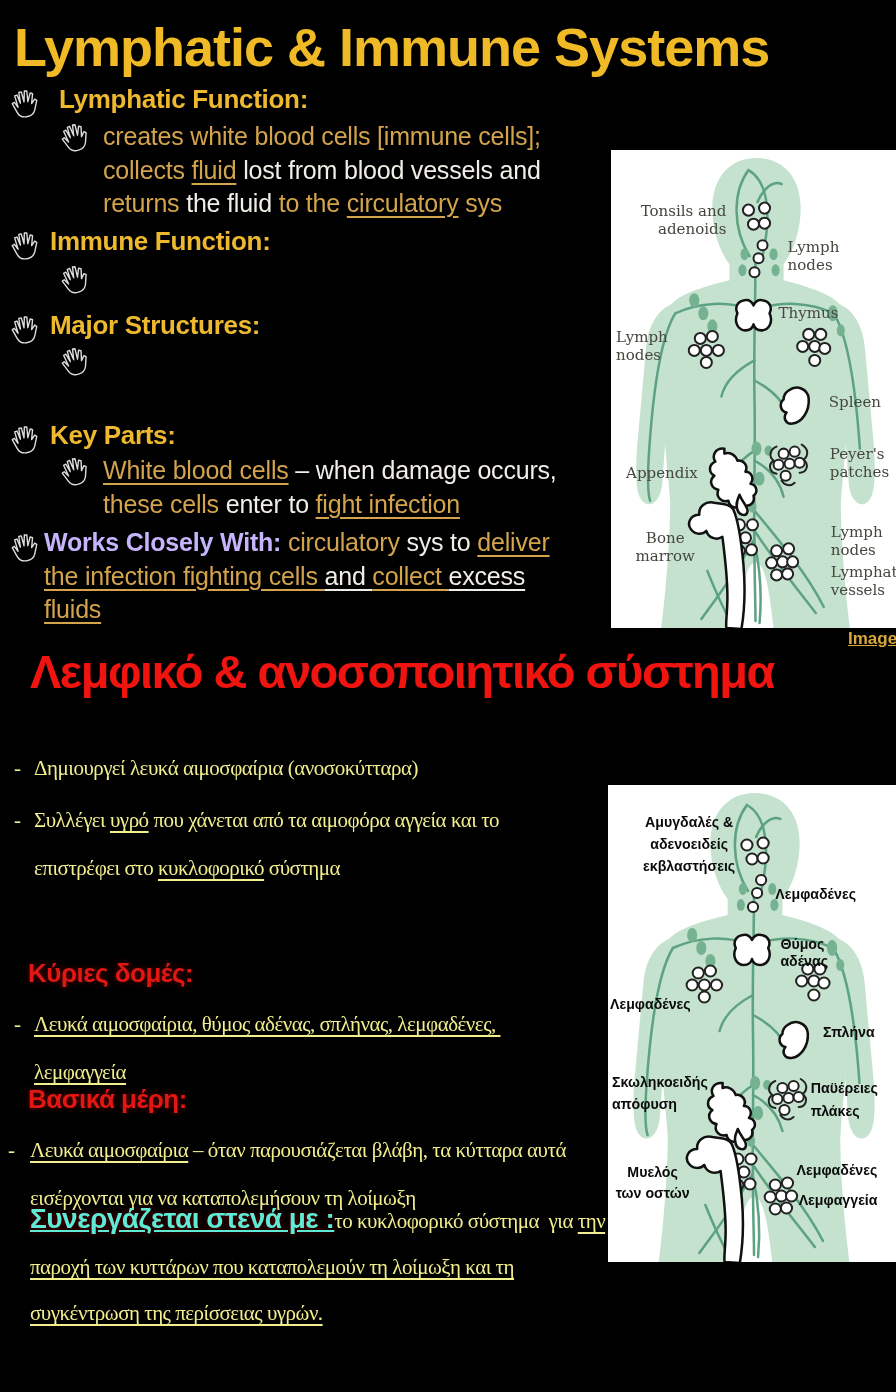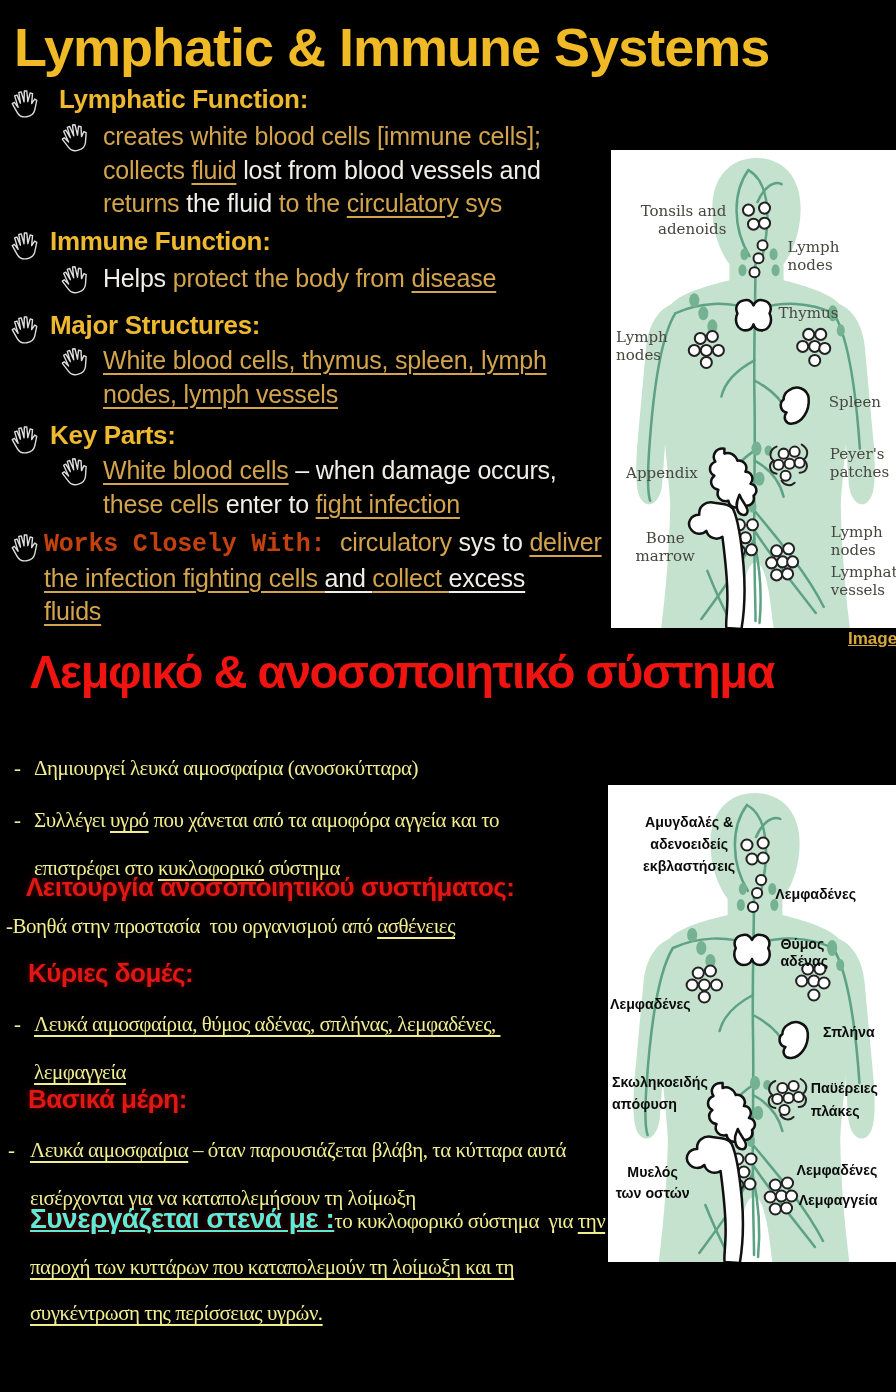--- a/index.html
+++ b/index.html
@@ -6,21 +6,21 @@
   #canvas{position:relative;width:896px;height:1392px;background:#000;overflow:hidden;
           font-family:"Liberation Sans",sans-serif;}
   .abs{position:absolute;}
   
   .en-title{font-size:54px;font-weight:bold;color:#efba25;letter-spacing:-1px;white-space:nowrap;}
   .en-head{font-size:26px;font-weight:bold;color:#eeb92f;letter-spacing:-0.3px;white-space:nowrap;}
   .en-body{font-size:25px;line-height:33.5px;letter-spacing:-0.2px;white-space:pre-wrap;}
   .gold{color:#d3a44c;}
   .white{color:#f1eee7;}
   .u{text-decoration:underline;text-underline-offset:4px;text-decoration-thickness:2px;}
-  .en-bold{font-weight:bold;color:#c2410c;font-family:Liberation Mono, monospace;}
+  .en-bold{font-weight:bold;color:#c4b5fd;}
   .hand{position:absolute;width:32px;height:32px;}
   .credit{font-size:17px;font-weight:bold;color:#d8a83c;text-decoration:underline;}
   
   .gr-title{font-size:47px;font-weight:bold;color:#ef1410;letter-spacing:-1.5px;white-space:nowrap;margin-left:22px;}
   .gr-head{font-size:26px;font-weight:bold;color:#e01713;letter-spacing:-0.5px;white-space:nowrap;
            text-shadow:0 0 6px rgba(180,0,0,.55);}
   .gr-body{font-family:"Liberation Serif","DejaVu Serif",serif;font-size:21px;letter-spacing:-0.5px;
            color:#f2ee8d;line-height:48px;white-space:pre-wrap;}
   .gr-b6{line-height:46px;}
   .gr-run-red{font-family:"Liberation Sans",sans-serif;font-size:28px;font-weight:bold;color:#5eead4;
@@ -66,26 +66,23 @@
     </svg>
 
   <div class="abs en-head" style="left:50px;top:84px;margin-left:9px;">Lymphatic Function:</div>
 
   <div class="abs en-body" style="left:103px;top:120px;width:530px;"><span class="gold">creates white blood cells [immune cells];
 collects </span><span class="gold u">fluid</span><span class="white"> lost from blood vessels and
 </span><span class="gold">returns </span><span class="white">the fluid </span><span class="gold">to the </span><span class="gold u">circulatory</span><span class="gold"> sys</span></div>
 
   <div class="abs en-head" style="left:50px;top:226px;">Immune Function:</div>
 
-  <div class="abs en-body" style="left:103px;top:262px;width:530px;"><span class="white">Helps </span><span class="gold">protect the body from </span><span class="gold u">disease</span></div>
 
   <div class="abs en-head" style="left:50px;top:310px;">Major Structures:</div>
 
-  <div class="abs en-body" style="left:103px;top:344px;width:530px;"><span class="gold u">White blood cells, thymus, spleen, lymph
-nodes, lymph vessels</span></div>
 
   <div class="abs en-head" style="left:50px;top:420px;">Key Parts:</div>
 
   <div class="abs en-body" style="left:103px;top:454px;width:530px;"><span class="gold u">White blood cells</span><span class="white"> – when damage occurs,
 </span><span class="gold">these cells </span><span class="white">enter to </span><span class="gold u">fight infection</span></div>
 
   <div class="abs en-body" style="left:44px;top:526px;width:580px;"><span class="en-bold">Works Closely With: </span><span class="gold">circulatory </span><span class="white">sys to </span><span class="gold u">deliver
 the infection fighting cells </span><span class="white u">and </span><span class="gold u">collect </span><span class="white u">excess
 </span><span class="gold u">fluids</span></div>
 
@@ -215,23 +212,21 @@
   <div class="abs gr-title" style="left:8px;top:644px;">Λεμφικό &amp; ανοσοποιητικό σύστημα</div>
 
 
   <div class="abs gr-body" style="left:14px;top:744px;">-</div>
   <div class="abs gr-body" style="left:34px;top:744px;width:600px;"><span>Δημιουργεί λευκά αιμοσφαίρια (ανοσοκύτταρα)</span></div>
 
   <div class="abs gr-body" style="left:14px;top:796px;">-</div>
   <div class="abs gr-body" style="left:34px;top:796px;width:600px;"><span>Συλλέγει </span><span class="u">υγρό</span><span> που χάνεται από τα αιμοφόρα αγγεία και το
 επιστρέφει στο </span><span class="u">κυκλοφορικό</span><span> σύστημα</span></div>
 
-  <div class="abs gr-head" style="left:26px;top:872px;">Λειτουργία ανοσοποιητικού συστήματος:</div>
-
-  <div class="abs gr-body" style="left:6px;top:902px;width:620px;"><span>-Βοηθά στην προστασία  του οργανισμού από </span><span class="u">ασθένειες</span></div>
+
 
   <div class="abs gr-head" style="left:28px;top:958px;">Κύριες δομές:</div>
 
   <div class="abs gr-body" style="left:14px;top:1000px;">-</div>
   <div class="abs gr-body" style="left:34px;top:1000px;width:600px;"><span class="u">Λευκά αιμοσφαίρια, θύμος αδένας, σπλήνας, λεμφαδένες, 
 λεμφαγγεία</span></div>
 
   <div class="abs gr-head" style="left:28px;top:1084px;">Βασικά μέρη:</div>
 
   <div class="abs gr-body" style="left:8px;top:1126px;">-</div>

